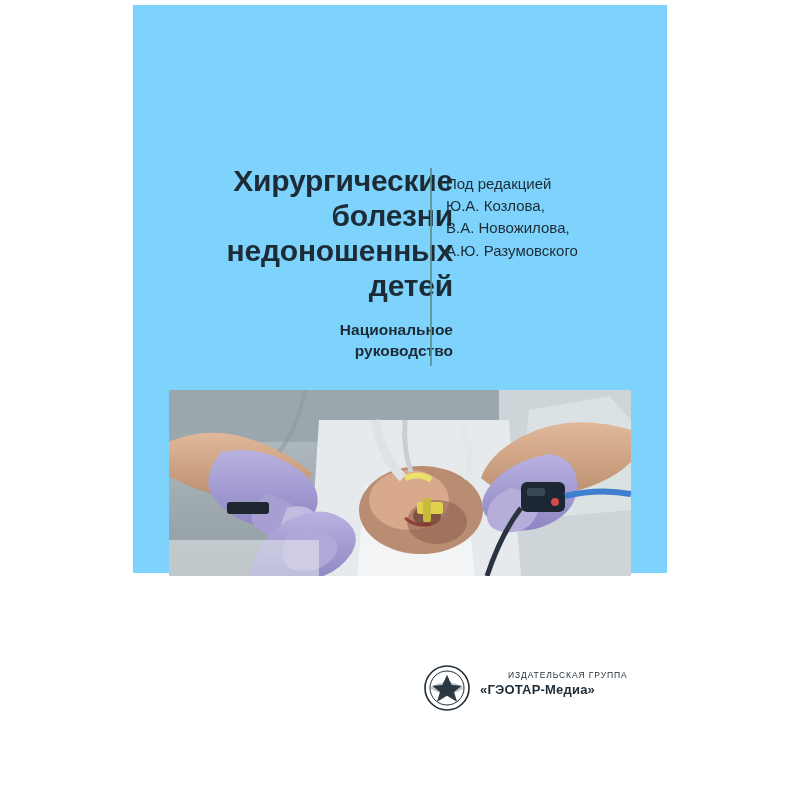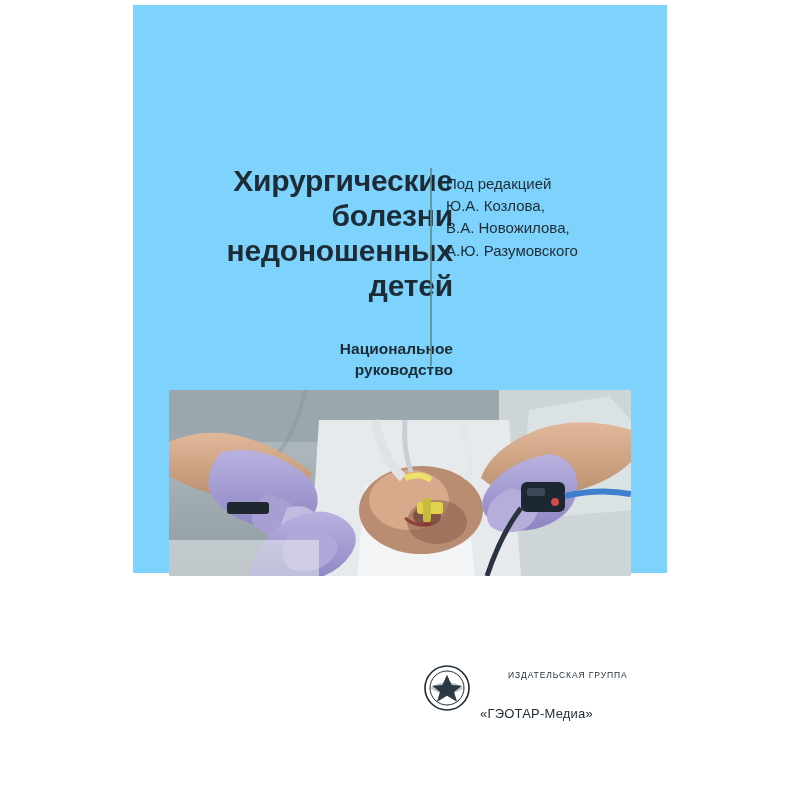--- a/index.html
+++ b/index.html
@@ -34,21 +34,21 @@
   }
   .main-title {
     color: #1d2b36;
     font-size: 30px;
     font-weight: bold;
     line-height: 1.17;
     letter-spacing: -0.2px;
     white-space: pre-line;
   }
   .subtitle {
-    margin-top: 36px;
+    margin-top: 17px;
     color: #1d2b36;
     font-size: 15.5px;
     font-weight: bold;
     line-height: 1.35;
     white-space: pre-line;
   }
   .divider {
     position: absolute;
     left: 297px;
     top: 163px;
@@ -102,24 +102,23 @@
     text-align: left;
   }
   .pub-line1 {
     font-size: 8.5px;
     letter-spacing: 0.9px;
     line-height: 1.4;
     margin-left: 28px;
   }
   .pub-line2 {
     font-size: 13px;
-    font-weight: normal;
+    font-weight: bold;
     letter-spacing: 0.2px;
     line-height: 1.3;
-    margin-top: 24px;
   }
 </style>
 </head>
 <body>
 
 <div id="page">
 
   <div class="cover">
 
     <div class="title-block">

